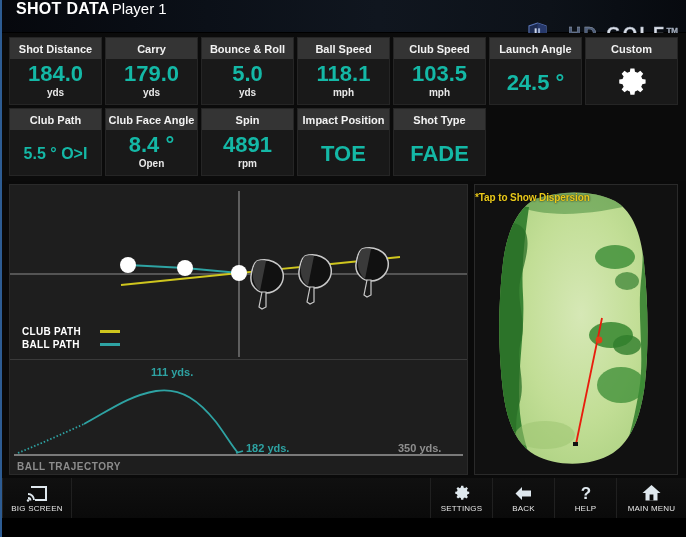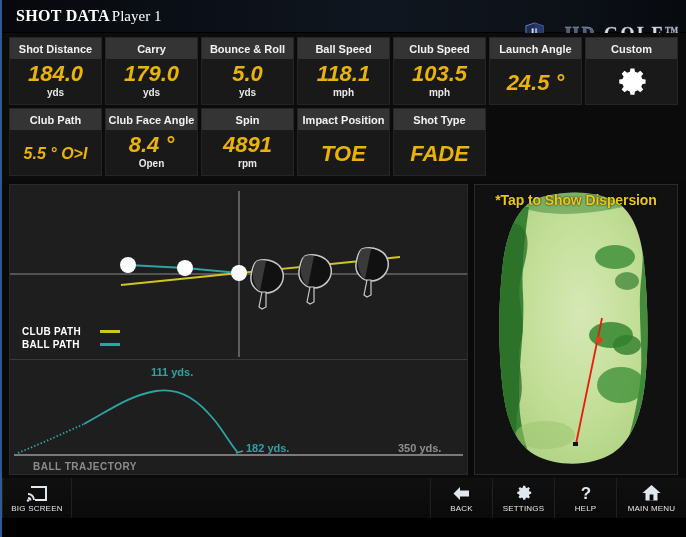--- a/index.html
+++ b/index.html
@@ -15,21 +15,21 @@
     background: #0a0a0a;
     border-left: 2px solid #2d5c93;
     border-right: 1px solid #1a1a1a;
   }
 
   
   .header {
     position: absolute; left: 0; top: 0; width: 684px; height: 33px;
     background: linear-gradient(to right, #06080d 0%, #0b1018 30%, #10161f 55%, #0d1219 80%, #070a0f 100%);
     border-bottom: 1px solid #000;
-    display: flex; align-items: center; font-family: Liberation Serif, serif;
+    display: flex; 
   }
   .hdr-title {
     color: #fff; font-size: 16px; font-weight: bold; letter-spacing: .3px;
     margin-left: 14px;
   }
   .hdr-player {
     color: #fff; font-size: 15px; font-weight: normal; margin-left: 2px;
   }
   .logo-wrap {
     position: absolute; right: 8px; top: 20px;
@@ -64,23 +64,22 @@
     white-space: nowrap;
     text-align: center;
   }
   .card-bd {
     flex: 1; display: flex; flex-direction: column;
     align-items: center; justify-content: center;
     background: #191919;
     padding-bottom: 2px;
   }
   .card-val {
-    color: #eab308; font-size: 22px; font-weight: bold; line-height: 1.02;
+    color: #14b8a6; font-size: 22px; font-weight: bold; line-height: 1.02;
     white-space: nowrap;
-    font-style: italic;
   }
   .card-val.sm { font-size: 16px; }
   .card-unit { color: #e8e8e8; font-size: 10px; font-weight: bold; margin-top: 1px; }
   .card-val.nounit { margin-top: 6px; }
   .gear-cell {
     flex: 1; display: flex; align-items: center; justify-content: center;
     background: #191919;
   }
   .gear-svg { width: 34px; height: 34px; }
 
@@ -107,34 +106,34 @@
   }
   .legend-row { display: flex; align-items: center; }
   .legend-label { width: 78px; }
   .legend-swatch { width: 20px; height: 3px; display: inline-block; }
 
   .traj-panel {
     position: relative; flex: 1; background: #1e1e1e; overflow: hidden;
   }
   .traj-svg { position: absolute; left: 0; top: 0; }
   .traj-caption {
-    position: absolute; left: 23px; bottom: 2px;
+    position: absolute; left: 7px; bottom: 2px;
     color: #8c8c8c; font-size: 10px; font-weight: bold; letter-spacing: .5px;
   }
 
   .right-col {
     position: absolute; left: 472px; top: 3px; width: 204px; height: 291px;
     background: #111111;
     border: 1px solid #2a2a2a;
     overflow: hidden;
   }
   .green-svg { position: absolute; left: 0; top: 0; }
   .tap-note {
     position: absolute; top: 7px; left: 0; width: 100%;
-    text-align: center; color: #e9c81a; font-size: 14px; font-weight: bold;
+    color: #e9c81a; font-size: 10px; font-weight: bold;
     letter-spacing: -0.1px; text-shadow: 0 0 2px #000;
   }
 
   
   .footer {
     position: absolute; left: 0; top: 478px; width: 684px; height: 59px;
     background: #000;
   }
   .toolbar {
     position: absolute; left: 0; top: 0; width: 684px; height: 40px;
@@ -416,34 +415,34 @@
               <circle cx="2" cy="15.5" r="1.2" fill="#dfe8ee"></circle>
             </svg>
           </span>
           <span class="tb-label">BIG SCREEN</span>
         </div>
       </div>
 
       <div class="tb-group right">
         <div class="tb-btn">
           <span class="tb-icon">
-            <svg width="19" height="17" viewBox="0 0 19 17">
-              <path d="M8 2 L1.5 8.5 L8 15 L8 11.5 L17 11.5 L17 5.5 L8 5.5 Z" fill="#dfe8ee"></path>
-            </svg>
-          </span>
-          <span class="tb-label">BACK</span>
-        </div>
-        <div class="tb-btn">
-          <span class="tb-icon">
             <svg width="18" height="18" viewBox="0 0 40 40">
               <path fill="#dfe8ee" d="M20 13.2a6.8 6.8 0 1 0 0 13.6 6.8 6.8 0 0 0 0-13.6zm0 10.2a3.4 3.4 0 1 1 0-6.8 3.4 3.4 0 0 1 0 6.8z"></path>
               <path fill="#dfe8ee" d="M36 17.1l-3.9-.6a12.6 12.6 0 0 0-1.3-3.1l2.4-3.2-3.4-3.4-3.2 2.4a12.6 12.6 0 0 0-3.1-1.3L22.9 4h-4.8l-.6 3.9a12.6 12.6 0 0 0-3.1 1.3l-3.2-2.4-3.4 3.4 2.4 3.2a12.6 12.6 0 0 0-1.3 3.1L5 17.1v4.8l3.9.6c.3 1.1.7 2.1 1.3 3.1l-2.4 3.2 3.4 3.4 3.2-2.4c1 .6 2 1 3.1 1.3l.6 3.9h4.8l.6-3.9c1.1-.3 2.1-.7 3.1-1.3l3.2 2.4 3.4-3.4-2.4-3.2c.6-1 1-2 1.3-3.1l3.9-.6z"></path>
             </svg>
           </span>
           <span class="tb-label">SETTINGS</span>
+        </div>
+        <div class="tb-btn">
+          <span class="tb-icon">
+            <svg width="19" height="17" viewBox="0 0 19 17">
+              <path d="M8 2 L1.5 8.5 L8 15 L8 11.5 L17 11.5 L17 5.5 L8 5.5 Z" fill="#dfe8ee"></path>
+            </svg>
+          </span>
+          <span class="tb-label">BACK</span>
         </div>
         <div class="tb-btn">
           <span class="tb-icon">
             <svg width="16" height="18" viewBox="0 0 16 18">
               <text x="8" y="15" text-anchor="middle" font-size="17" font-weight="bold" fill="#dfe8ee" font-family="Liberation Sans, sans-serif">?</text>
             </svg>
           </span>
           <span class="tb-label">HELP</span>
         </div>
         <div class="tb-btn tb-wide">

